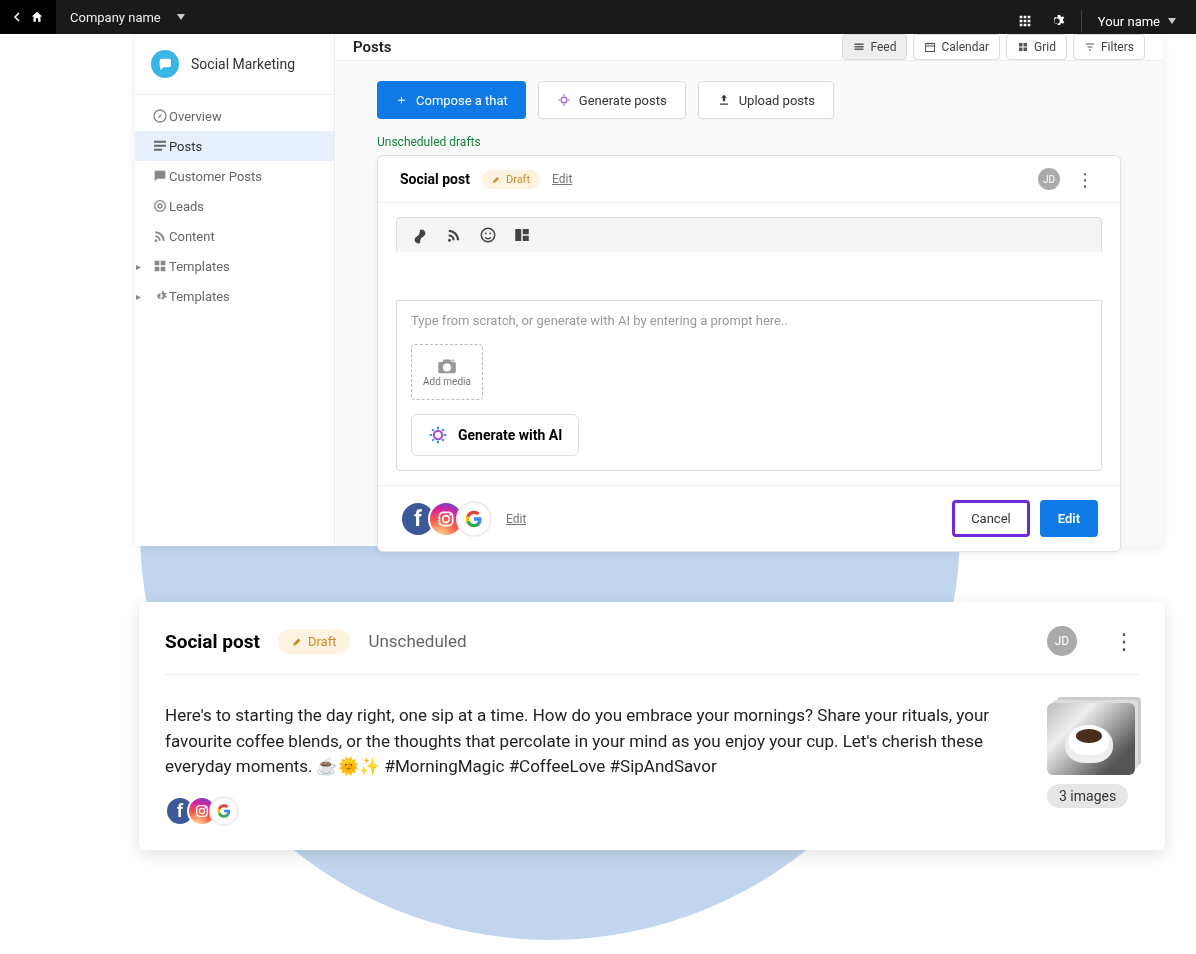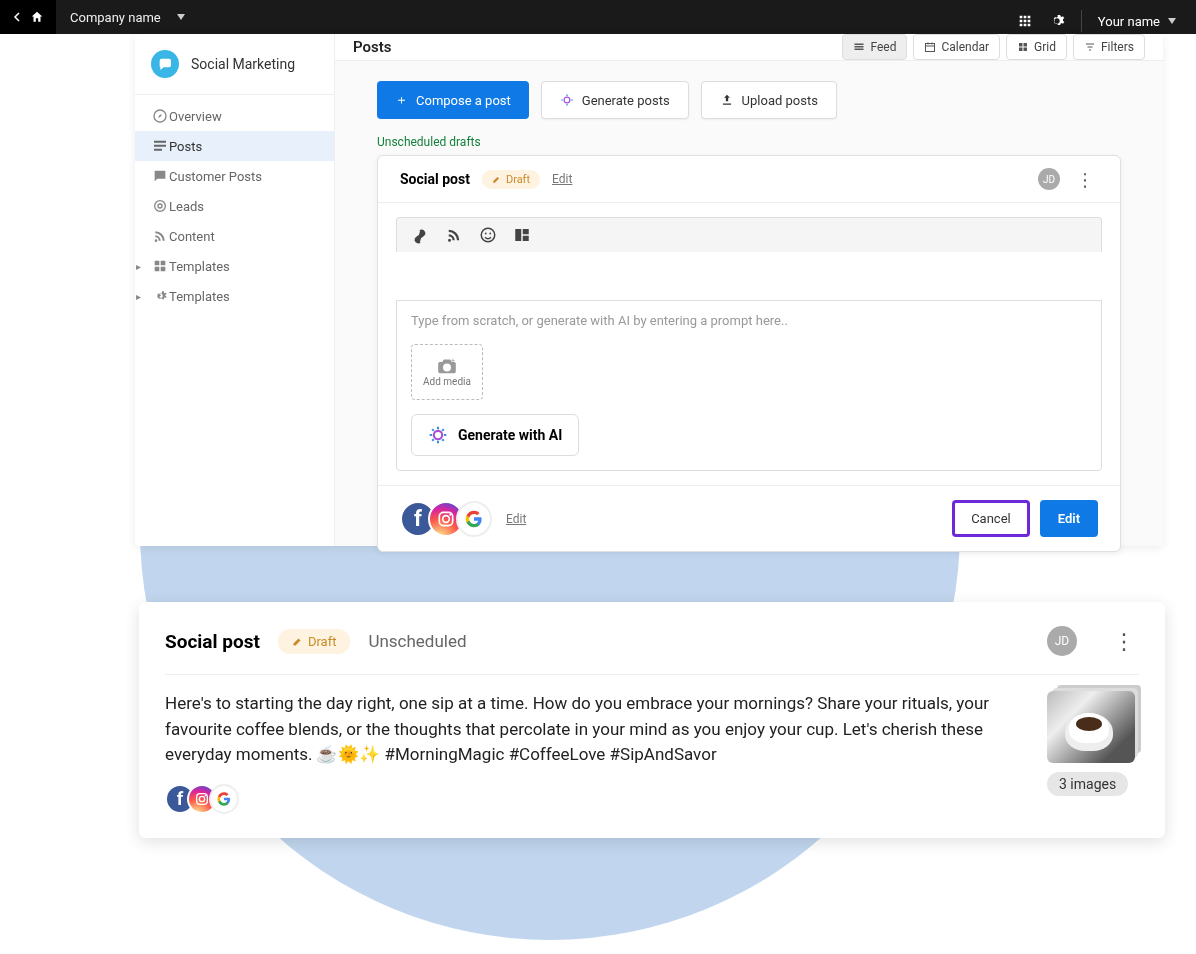--- a/index.html
+++ b/index.html
@@ -57,21 +57,21 @@
 .soc.gg { background:#fff; border:2px solid #eee; }
 .foot-actions { margin-left:auto; display:flex; gap:10px; }
 .btn-text { background:#fff; border:3px solid #6d28d9; color:#333; padding:8px 16px; border-radius:4px; font-size:13px; cursor:pointer; }
 .btn-save { background:#0f7ae5; color:#fff; border:none; padding:8px 18px; border-radius:4px; font-size:13px; font-weight:600; cursor:pointer; }
 .preview-card { position:absolute; z-index:3; left:139px; top:602px; width:1026px; background:#fff; border-radius:6px; box-shadow:0 4px 16px rgba(0,0,0,.12); padding:24px 26px; }
 .preview-head { display:flex; align-items:center; gap:18px; }
 .preview-head .title { font-size:19px; font-weight:700; }
 .preview-head .draft-pill { font-size:13px; padding:5px 14px; }
 .unsch { color:#666; font-size:17px; }
 .avatar-md { width:30px; height:30px; border-radius:50%; background:#aaa; color:#fff; font-size:12px; display:flex; align-items:center; justify-content:center; margin-left:auto; }
-.preview-body { display:flex; gap:20px; margin-top:18px; padding-top:16px; border-top:1px solid #eee; }
+.preview-body { display:flex; gap:20px; margin-top:18px; padding-top:28px; border-top:1px solid #eee; }
 .preview-text { flex:1; font-size:17px; color:#222; line-height:1.5; }
 .preview-img { position:relative; width:92px; }
 .img-stack { width:88px; height:72px; background:linear-gradient(135deg,#bbb 0%,#eee 30%,#555 80%); border-radius:6px; box-shadow:4px -4px 0 -1px #ddd, 8px -8px 0 -2px #ccc; position:relative; overflow:hidden; }
 .cup { position:absolute; width:40px; height:30px; background:#fff; border-radius:50% 50% 40% 40%; top:22px; left:22px; box-shadow:0 4px 0 4px #eee; }
 .cup::before { content:""; position:absolute; width:26px; height:14px; background:#4a2c1a; border-radius:50%; top:4px; left:7px; }
 .img-badge { position:absolute; bottom:-28px; left:0; background:#e6e6e6; color:#333; font-size:14px; padding:4px 12px; border-radius:14px; white-space:nowrap; }
 .preview-social { margin-top:16px; display:flex; }
 .preview-social .soc { width:30px; height:30px; font-size:17px; }
 </style>
 </head>
@@ -213,21 +213,21 @@
               <path stroke="#555" stroke-width="2" d="M4 6h16M7 12h10M10 18h4"></path>
             </svg>
             <span>Filters</span>
           </div>
       </div>
     </div>
 
     <div class="actions-row">
       <button class="btn btn-primary">
           <span>＋</span>
-          <span>Compose a post</span>
+          <span>Compose a that</span>
         </button>
       <button class="btn btn-outline">
           <svg class="ai-icon" viewBox="0 0 24 24">
             <circle cx="12" cy="12" r="5" fill="none" stroke="#a84fd8" stroke-width="2"></circle>
             <path stroke="#3a8fe5" stroke-width="2" d="M12 2v3M12 19v3M2 12h3M19 12h3"></path>
           </svg>
           <span>Generate posts</span>
         </button>
       <button class="btn btn-outline">
           <svg width="14" height="14" viewBox="0 0 24 24">

